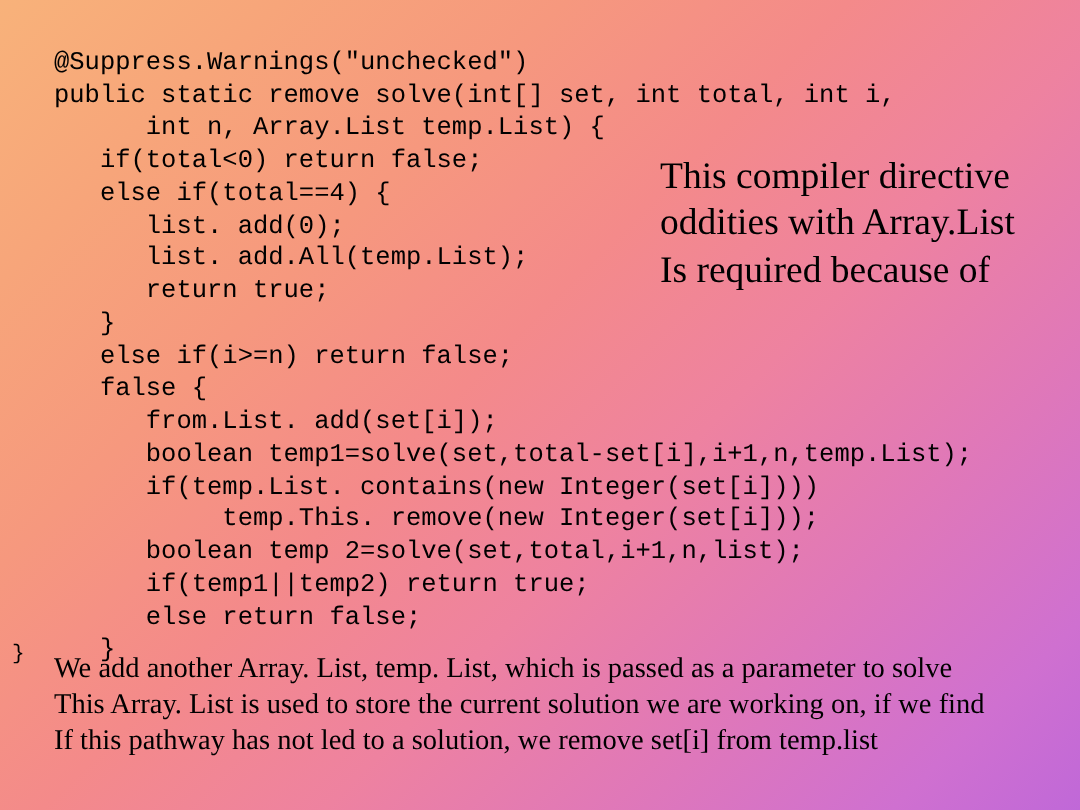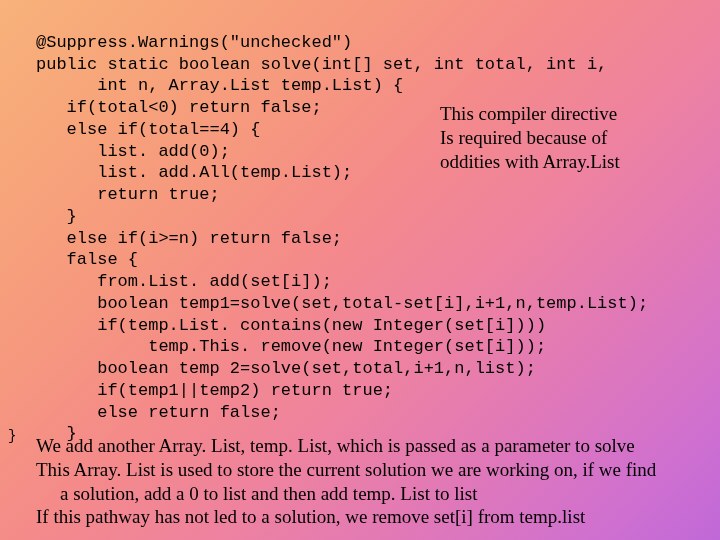--- a/index.html
+++ b/index.html
@@ -25,21 +25,21 @@
     top: 428px;
     font-family: "Courier New", Courier, monospace;
     font-size: 14px;
     color: #000;
   }
   .annotation {
     position: absolute;
     top: 102px;
     left: 440px;
     font-family: "Times New Roman", Times, serif;
-    font-size: 19px;
+    font-size: 25px;
     line-height: 1.25;
     color: #000;
   }
   .explanation {
     position: absolute;
     top: 434px;
     left: 36px;
     font-family: "Times New Roman", Times, serif;
     font-size: 19px;
     line-height: 1.25;
@@ -47,21 +47,21 @@
     width: 680px;
   }
   .explanation .l2 { padding-left: 0px; }
   .explanation .l3 { padding-left: 24px; }
 </style>
 </head>
 <body>
 
 <div class="code-block">
 <span>@Suppress.Warnings("unchecked")</span>
-<span>public static boolean solve(int[] set, int total, int i,</span>
+<span>public static remove solve(int[] set, int total, int i,</span>
 <span>      int n, Array.List temp.List) {</span>
 <span>   if(total&lt;0) return false;</span>
 <span>   else if(total==4) {</span>
 <span>      list. add(0);</span>
 <span>      list. add.All(temp.List);</span>
 <span>      return true;</span>
 <span>   }</span>
 <span>   else if(i&gt;=n) return false;</span>
 <span>   false {</span>
 <span>      from.List. add(set[i]);</span>
@@ -71,22 +71,21 @@
 <span>      boolean temp 2=solve(set,total,i+1,n,list);</span>
 <span>      if(temp1||temp2) return true;</span>
 <span>      else return false;</span>
 <span>   }</span>
 </div>
 
 <div class="closing-brace">}</div>
 
 <div class="annotation">
   <div>This compiler directive</div>
+  <div>oddities with Array.List</div>
   <div>Is required because of</div>
-  <div>oddities with Array.List</div>
 </div>
 
 <div class="explanation">
   <div>We add another Array. List, temp. List, which is passed as a parameter to solve</div>
   <div class="l2">This Array. List is used to store the current solution we are working on, if we find</div>
-  <div class="l3">a solution, add a 0 to list and then add temp. List to list</div>
   <div>If this pathway has not led to a solution, we remove set[i] from temp.list</div>
 </div>
 
 </body></html>

